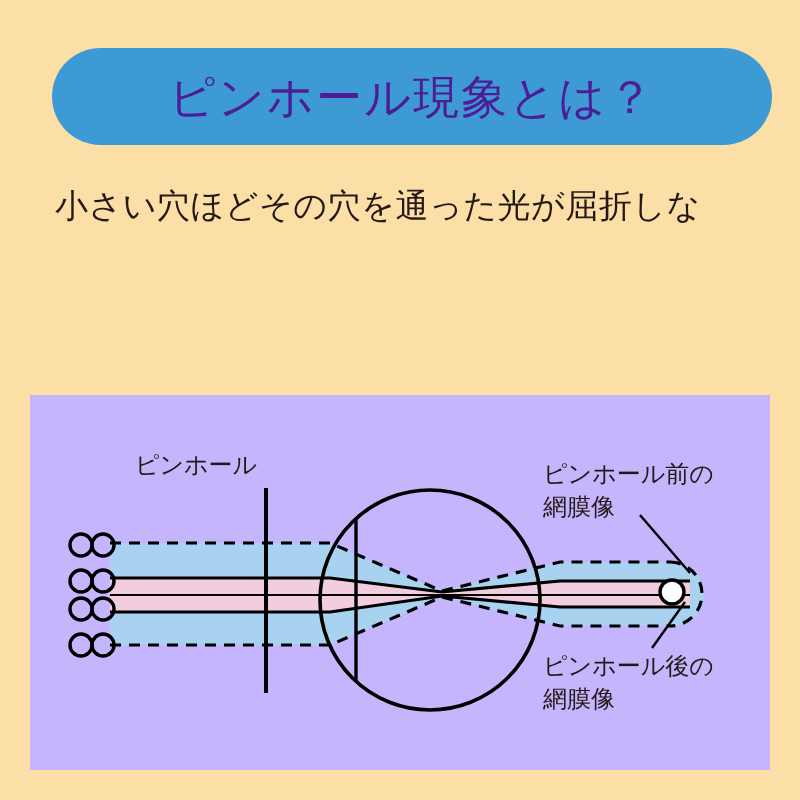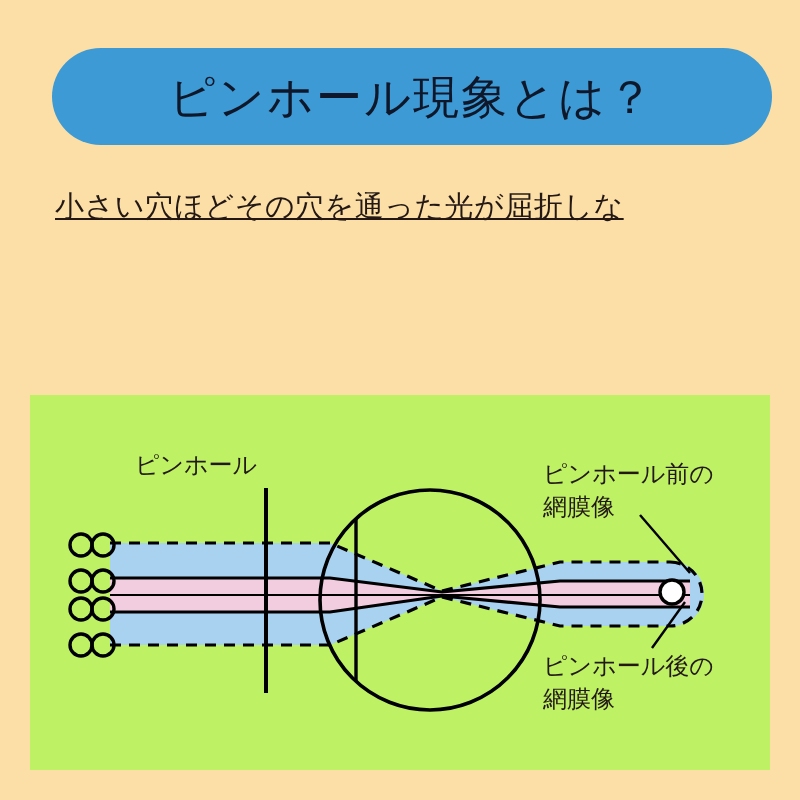--- a/index.html
+++ b/index.html
@@ -23,53 +23,52 @@
     width: 720px;
     height: 97px;
     background: #3d9ad4;
     border-radius: 49px;
     display: flex;
     align-items: center;
     justify-content: center;
     box-sizing: border-box;
   }
   #title-text {
-    color: #0f172a;
+    color: #4c1d95;
     font-size: 46px;
     letter-spacing: 2px;
     line-height: 1;
     font-weight: 400;
     white-space: nowrap;
   }
 
   
   #body-copy {
     position: absolute;
     left: 55px;
     top: 176px;
     width: 700px;
     color: #231815;
-    font-size: 29px;
+    font-size: 33px;
     line-height: 60px;
     letter-spacing: 0.5px;
-    text-decoration: underline;
   }
   #body-copy .ln {
     display: block;
     white-space: nowrap;
   }
 
   
   #diagram-panel {
     position: absolute;
     left: 30px;
     top: 395px;
     width: 740px;
     height: 375px;
-    background: #bef264;
+    background: #c4b5fd;
   }
   #diagram-svg {
     position: absolute;
     left: 0;
     top: 0;
     width: 740px;
     height: 375px;
     display: block;
   }
   .dlabel {

